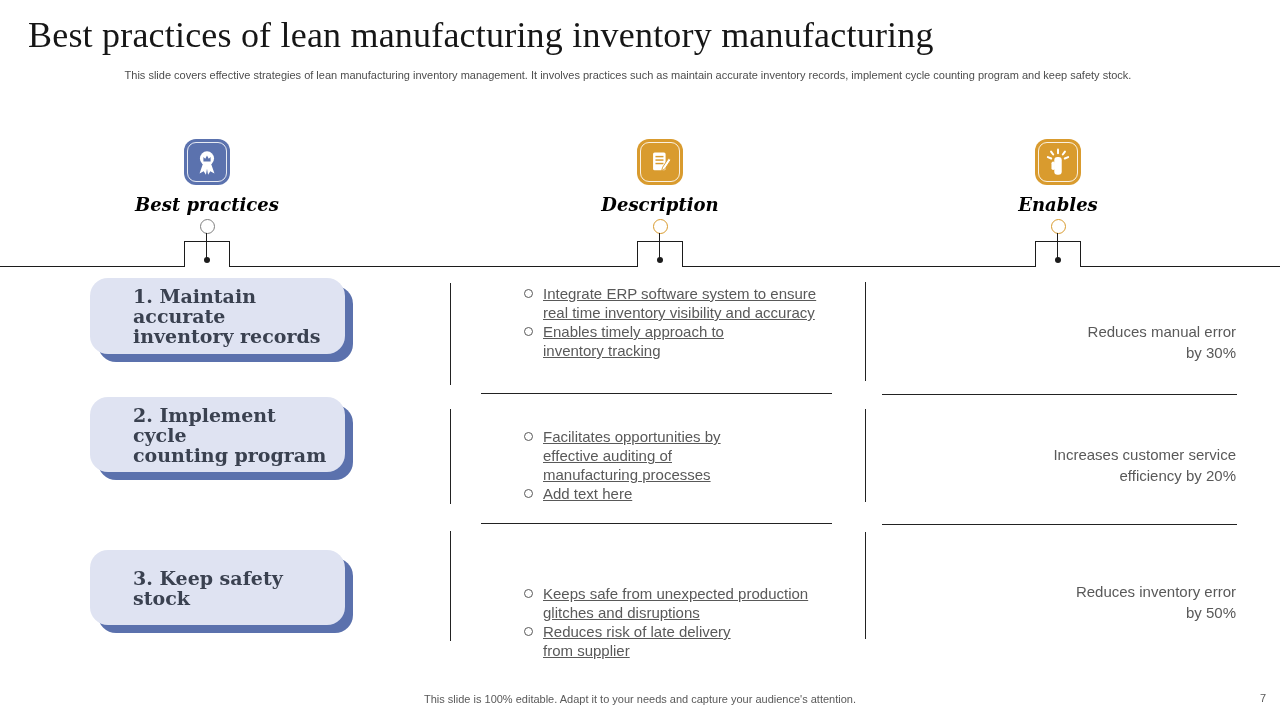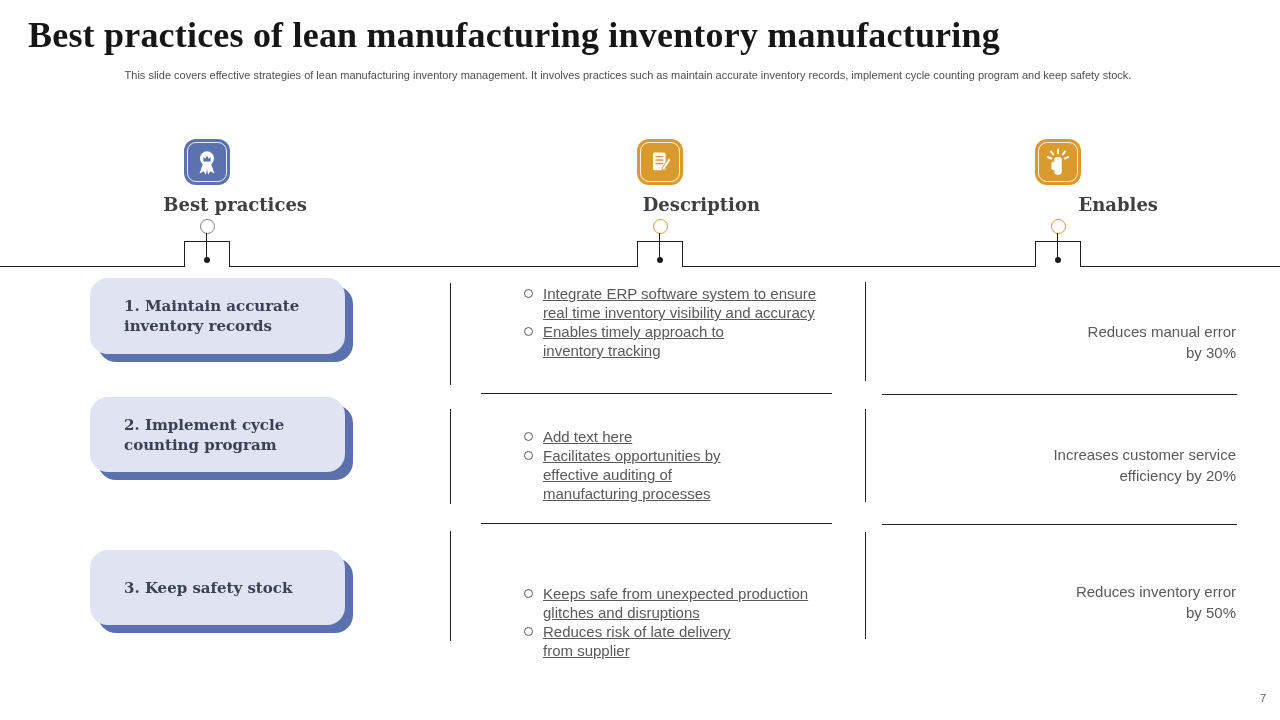--- a/index.html
+++ b/index.html
@@ -1,51 +1,51 @@
 <!DOCTYPE html>
 <html><head>
 <meta charset="utf-8">
 <style>
   html,body{margin:0;padding:0;background:#fff;}
   .slide{position:relative;width:1280px;height:720px;background:#ffffff;overflow:hidden;
          font-family:"Liberation Sans",sans-serif;}
 
   .title{position:absolute;left:28px;top:14px;width:1180px;
-         font-family:"Liberation Serif",serif;font-size:36px;font-weight:700;
+         font-family:"Liberation Serif",serif;font-size:36px;font-weight:400;
          color:#161616;letter-spacing:.2px;}
   .subtitle{position:absolute;left:28px;top:69px;width:1200px;
          font-size:11px;color:#4d4d4d;text-align:center;}
 
   
   .icon-tile{position:absolute;width:46px;height:46px;border-radius:12px;top:139px;}
   .icon-tile::after{content:"";position:absolute;left:3px;top:3px;right:3px;bottom:3px;
          border:1px solid rgba(255,255,255,.85);border-radius:9px;}
   .icon-tile svg{position:absolute;left:7px;top:7px;width:32px;height:32px;}
   .tile-blue{background:#5b72ae;}
   .tile-orange{background:#d99b2e;}
 
-  .col-label{position:absolute;top:194px;width:200px;text-align:right;
-         font-family:"DejaVu Serif",serif;font-weight:bold;font-size:18px;color:#404040;}
+  .col-label{position:absolute;top:194px;width:200px;text-align:center;
+         font-family:"DejaVu Serif",serif;font-weight:bold;font-size:18px;color:#000000;font-style:italic;}
 
   .conn-circle{position:absolute;top:219px;width:15px;height:15px;border-radius:50%;
          background:#fff;border:1.5px solid #7f7f7f;box-sizing:border-box;z-index:4;}
   .conn-circle.orange{border-color:#d99b2e;}
   .conn-stem{position:absolute;top:233px;height:27px;width:0;border-left:1.5px solid #1c1c1c;z-index:4;}
   .conn-bump{position:absolute;top:241px;width:46px;height:26px;background:#ffffff;
          border-left:1.5px solid #1c1c1c;border-top:1.5px solid #1c1c1c;border-right:1.5px solid #1c1c1c;
          box-sizing:border-box;z-index:3;}
   .conn-dot{position:absolute;top:257px;width:6px;height:6px;border-radius:50%;background:#1c1c1c;z-index:4;}
   .main-hline{position:absolute;left:0;top:266px;width:1280px;height:0;
          border-top:1.5px solid #1c1c1c;z-index:1;}
 
   
   .practice-box{position:absolute;left:90px;width:255px;border-radius:18px;
          background:#dfe3f2;box-shadow:8px 8px 0 0 #5b71ad;display:flex;align-items:center;}
-  .practice-text{padding-left:34px;padding-right:14px;
-         font-family:"DejaVu Serif",serif;font-weight:bold;font-size:15px;line-height:20px;
+  .practice-text{padding-left:43px;padding-right:14px;
+         font-family:"DejaVu Serif",serif;font-weight:bold;font-size:19px;line-height:20px;
          color:#3a4150;white-space:pre-line;}
 
   
   .desc-cell{position:absolute;left:524px;width:330px;}
   .bullet{display:flex;align-items:flex-start;}
   .bullet-marker{flex:0 0 auto;width:7px;height:7px;border-radius:50%;
          border:1.2px solid #595959;box-sizing:content-box;margin:5px 10px 0 0;background:#fff;}
   .bullet-text{font-size:15px;line-height:19px;color:#595959;white-space:pre-line;text-decoration:underline;}
 
   
@@ -141,27 +141,27 @@
   <div class="hsep" style="left:481px;top:393px;width:351px"></div>
   <div class="hsep" style="left:882px;top:394px;width:355px"></div>
 
   <div class="practice-box" style="top:397px;height:75px">
     <div class="practice-text">2. Implement cycle
 counting program</div>
   </div>
   <div class="desc-cell" style="top:427px">
     <div class="bullet">
       <span class="bullet-marker"></span>
-      <div class="bullet-text">Add text here</div>
+      <div class="bullet-text">Facilitates opportunities by
+effective auditing of
+manufacturing processes</div>
     </div>
     <div class="bullet">
       <span class="bullet-marker"></span>
-      <div class="bullet-text">Facilitates opportunities by
-effective auditing of
-manufacturing processes</div>
+      <div class="bullet-text">Add text here</div>
     </div>
   </div>
   <div class="impact-cell" style="top:444px">Increases customer service
 efficiency by 20%</div>
   <div class="vline" style="left:450px;top:409px;height:95px"></div>
   <div class="vline" style="left:865px;top:409px;height:93px"></div>
   <div class="hsep" style="left:481px;top:523px;width:351px"></div>
   <div class="hsep" style="left:882px;top:524px;width:355px"></div>
 
   <div class="practice-box" style="top:550px;height:75px">
@@ -177,15 +177,16 @@
       <span class="bullet-marker"></span>
       <div class="bullet-text">Reduces risk of late delivery
 from supplier</div>
     </div>
   </div>
   <div class="impact-cell" style="top:581px">Reduces inventory error
 by 50%</div>
   <div class="vline" style="left:450px;top:531px;height:110px"></div>
   <div class="vline" style="left:865px;top:532px;height:107px"></div>
 
+  <div class="footer">This slide is 100% editable. Adapt it to your needs and capture your audience's attention.</div>
   <div class="page-num">7</div>
 
 </div>
 
 </body></html>

